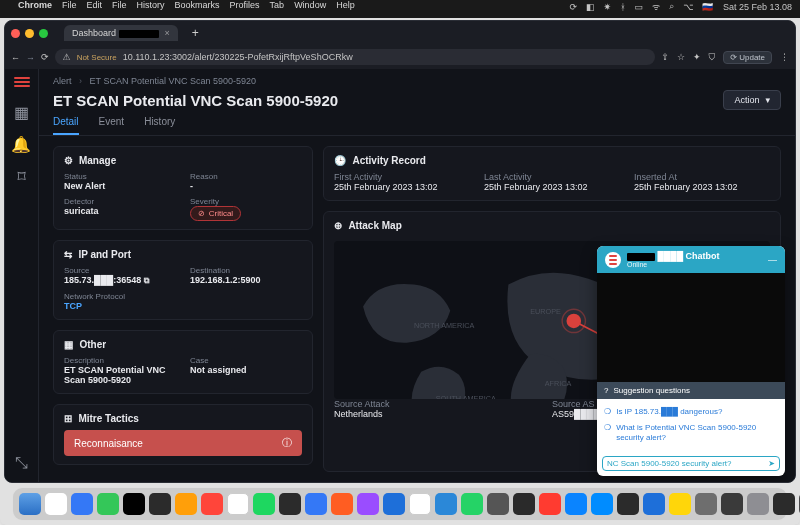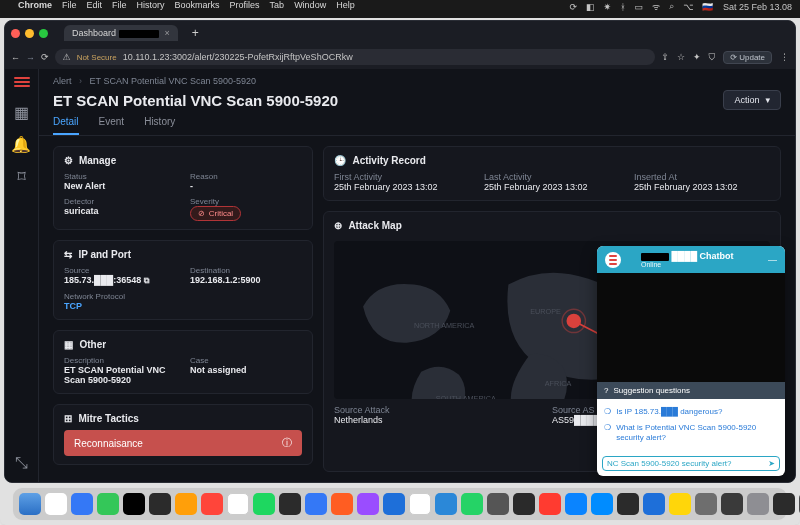--- a/index.html
+++ b/index.html
@@ -46,24 +46,24 @@
   .kv{display:grid;grid-template-columns:1fr 1fr;gap:6px 14px;font-size:9px}
   .kv .k{color:#7e8593;font-size:8px}
   .kv .v{color:#e9eaee;font-weight:600}
   .badge{display:inline-flex;align-items:center;gap:4px;border:1px solid #b13437;background:#331a1b;color:#ff8b8b;border-radius:10px;padding:2px 7px;font-size:8px}
   .link{color:#b49253}
   .tcp{color:#4aa5ff;font-weight:600}
   .threat{background:#c6504d;color:#fff;border-radius:4px;padding:6px 10px;font-size:10px;display:flex;justify-content:space-between;align-items:center}
   .actrow{display:grid;grid-template-columns:1fr 1fr 1fr;gap:14px;font-size:9px}
   .map{height:158px;background:#0e1016;border-radius:4px;position:relative;overflow:hidden;margin-top:4px}
   .map svg{position:absolute;inset:0}
-  .mapft{display:grid;grid-template-columns:1fr 1fr;margin-top:6px;font-size:9px}
+  .mapft{display:grid;grid-template-columns:1fr 1fr;font-size:9px}
   
   .chatbot{position:absolute;right:10px;bottom:6px;width:188px;height:230px;background:#fff;border-radius:6px;box-shadow:0 6px 16px rgba(0,0,0,.45);display:flex;flex-direction:column;overflow:hidden}
-  .chdr{background:#2ba6c5;color:#fff;padding:5px 8px;display:flex;align-items:center;gap:20px;font-size:9px}
+  .chdr{background:#2ba6c5;color:#fff;padding:5px 8px;display:flex;align-items:center;gap:6px;font-size:9px}
   .chdr .logo{width:16px;height:16px;background:#fff;border-radius:50%;align-items:center;justify-content:center}
   .chdr .logo i{background:#e0433e;width:8px}
   .chdr .sub{font-size:7px;opacity:.9;display:block}
   .chdr .min{margin-left:auto;opacity:.9}
   .cbody{flex:1;background:#0a0a0a}
   .sugg{background:#fff;padding:5px 7px;font-size:8px}
   .sugghdr{background:#3c4a59;color:#fff;font-size:8px;padding:4px 7px;display:flex;gap:5px;align-items:center}
   .sugg a{color:#2a7bd8;display:flex;gap:5px;padding:3px 0;text-decoration:none;line-height:1.25}
   .sugg .ic{color:#2a7bd8;flex-shrink:0}
   .cinp{display:flex;border:1px solid #2ba6c5;border-radius:4px;margin:5px;padding:2px 4px;align-items:center;font-size:8px}

